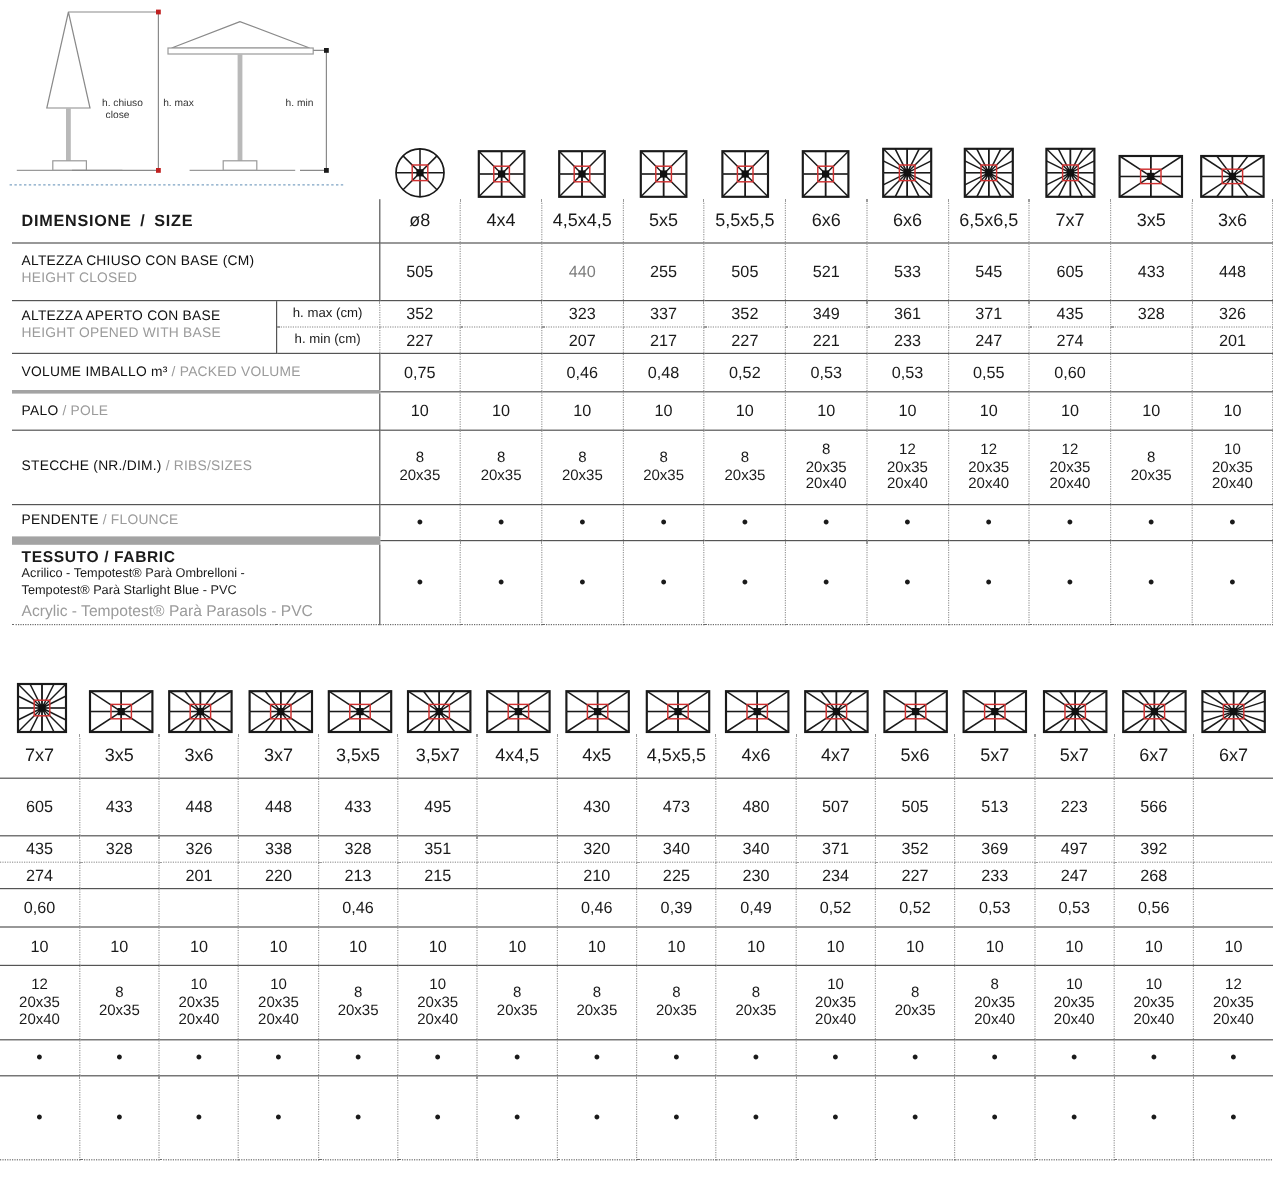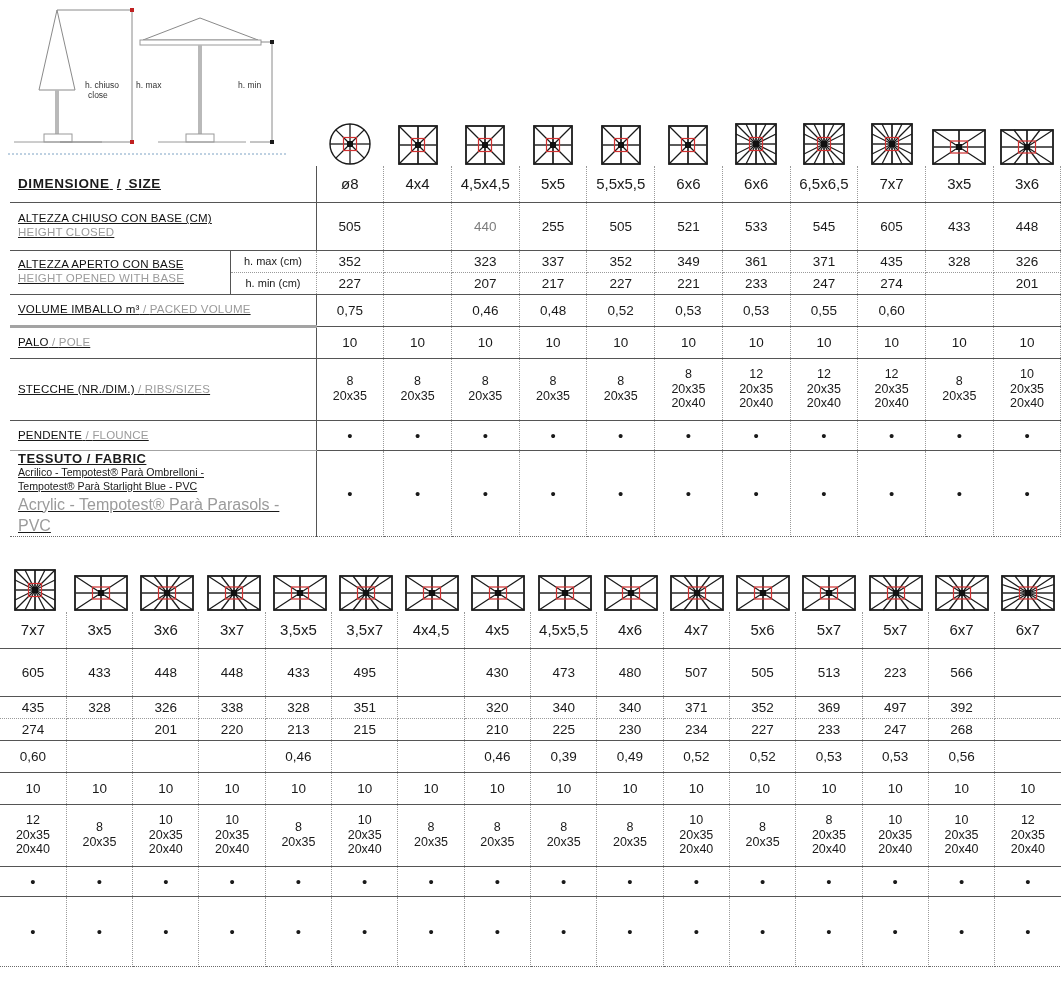--- a/index.html
+++ b/index.html
@@ -35,37 +35,36 @@
   .tbl .rowline td{border-bottom:1px solid #555;}
   .tbl .thin td{border-bottom:1px dotted #9a9a9a;}
 
   
   .lbl{
     text-align:left !important;
     padding-left:8px !important;
     padding-right:4px !important;
     border-right:1px solid #555 !important;
     line-height:1.18;
-    text-decoration:underline;
   }
   .it{color:#111;font-size:11.5px;letter-spacing:.2px;}
   .en{color:#9b9b9b;font-size:11.5px;letter-spacing:.2px;}
   .lbl-head{font-weight:bold;font-size:13.5px;letter-spacing:.6px;}
   .sub{
     border-left:1px solid #555;
     text-align:left;padding-left:5px;font-size:11px;
   }
   .hdr{font-weight:bold;font-size:15px;letter-spacing:0px;}
   .val{font-size:13.5px;}
   .val-grey{color:#7d7d7d;}
   .ribs{font-size:12.5px;line-height:1.18;}
   .dot{font-size:15px;line-height:1;}
   .fab-it-b{font-weight:bold;font-size:13px;letter-spacing:.5px;}
   .fab-sm{font-size:10.6px;line-height:1.32;}
-  .fab-sm-g{font-size:16px;line-height:1.32;color:#9b9b9b;}
+  .fab-sm-g{font-size:13px;line-height:1.32;color:#9b9b9b;}
 </style>
 </head>
 <body>
 
 <div class="page">
 
   <div class="diagram">
     <svg width="300" height="158" viewBox="0 0 300 158">
 
       <g stroke="#8a8a8a" fill="none" stroke-width="1">
@@ -485,21 +484,21 @@
             <div>8</div>
             <div>20x35</div>
           </td>
           <td class="ribs">
             <div>10</div>
             <div>20x35</div>
             <div>20x40</div>
           </td>
         </tr>
         <tr class="rowline" style="height:30px">
-          <td colspan="2" class="lbl" style="border-bottom:1px solid #a3a3a3">
+          <td colspan="2" class="lbl" style="border-bottom:7px solid #a3a3a3">
       <span class="it">PENDENTE</span>
       <span class="en"> / </span>
       <span class="en">FLOUNCE</span></td>
           <td class="dot">•</td>
           <td class="dot">•</td>
           <td class="dot">•</td>
           <td class="dot">•</td>
           <td class="dot">•</td>
           <td class="dot">•</td>
           <td class="dot">•</td>

